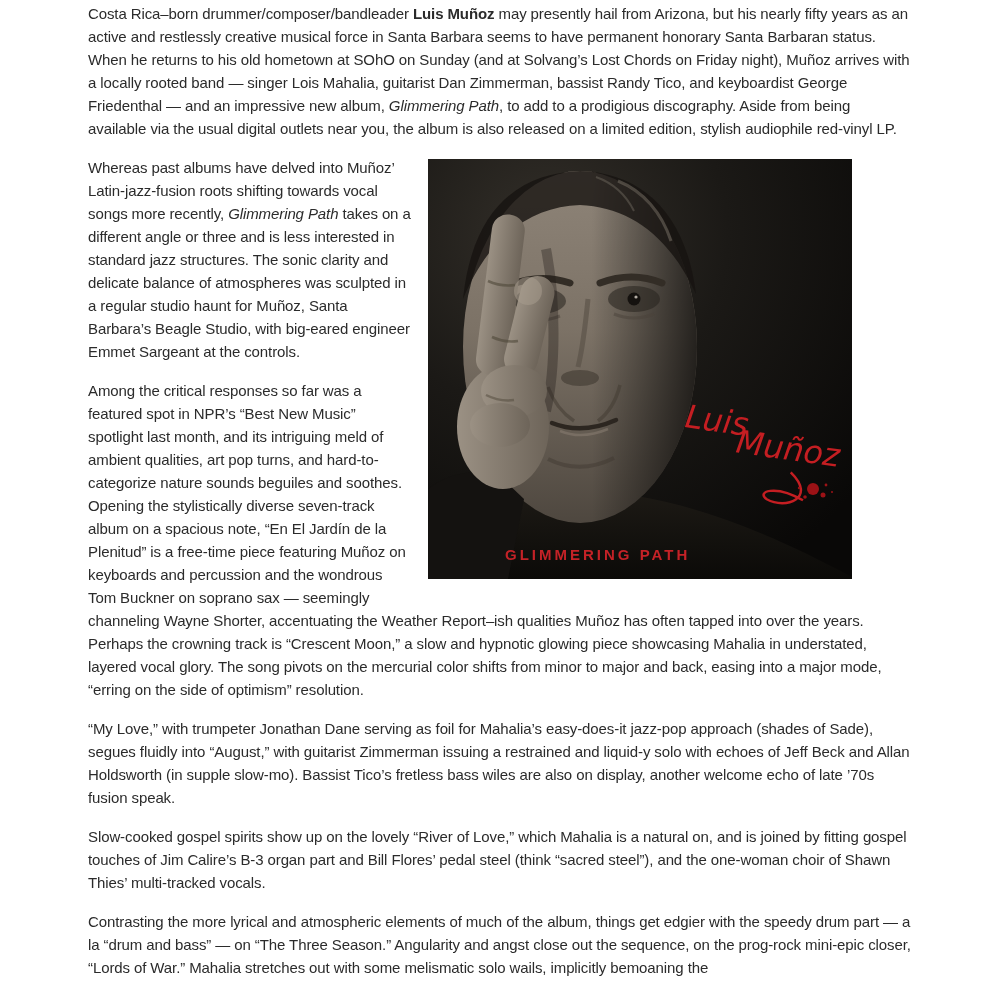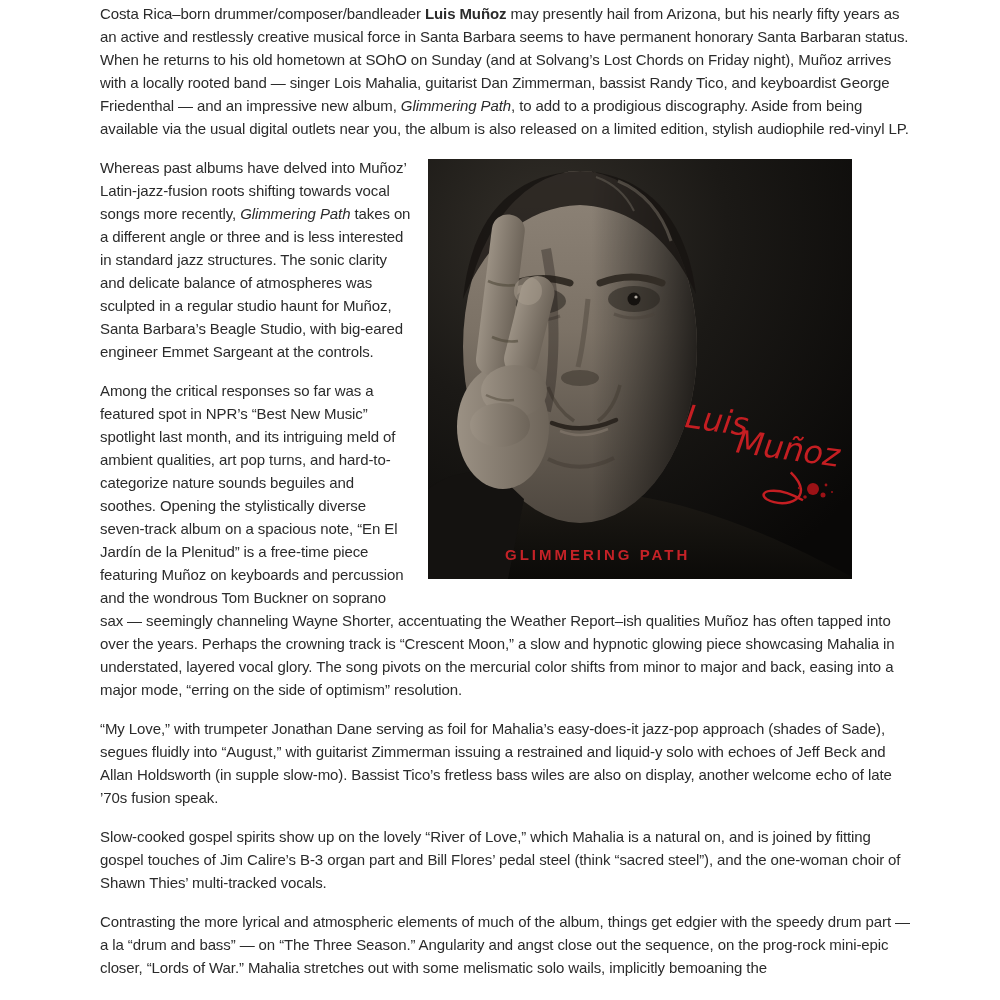--- a/index.html
+++ b/index.html
@@ -16,21 +16,21 @@
     top: 0;
     width: 824px;
     padding-top: 2px;
     color: #2b2b2b;
     font-family: "Liberation Sans", sans-serif;
     font-size: 15px;
     line-height: 23px;
     letter-spacing: -0.1px;
   }
   .article p {
-    margin: 0 0 16px 12px;
+    margin: 0 0 16px 0;
   }
   .article strong { font-weight: 700; }
   .article em { font-style: italic; }
   .cover-float {
     float: right;
     width: 424px;
     height: 420px;
     margin: 3px 60px 12px 15px;
     background: #0b0a09;
   }

